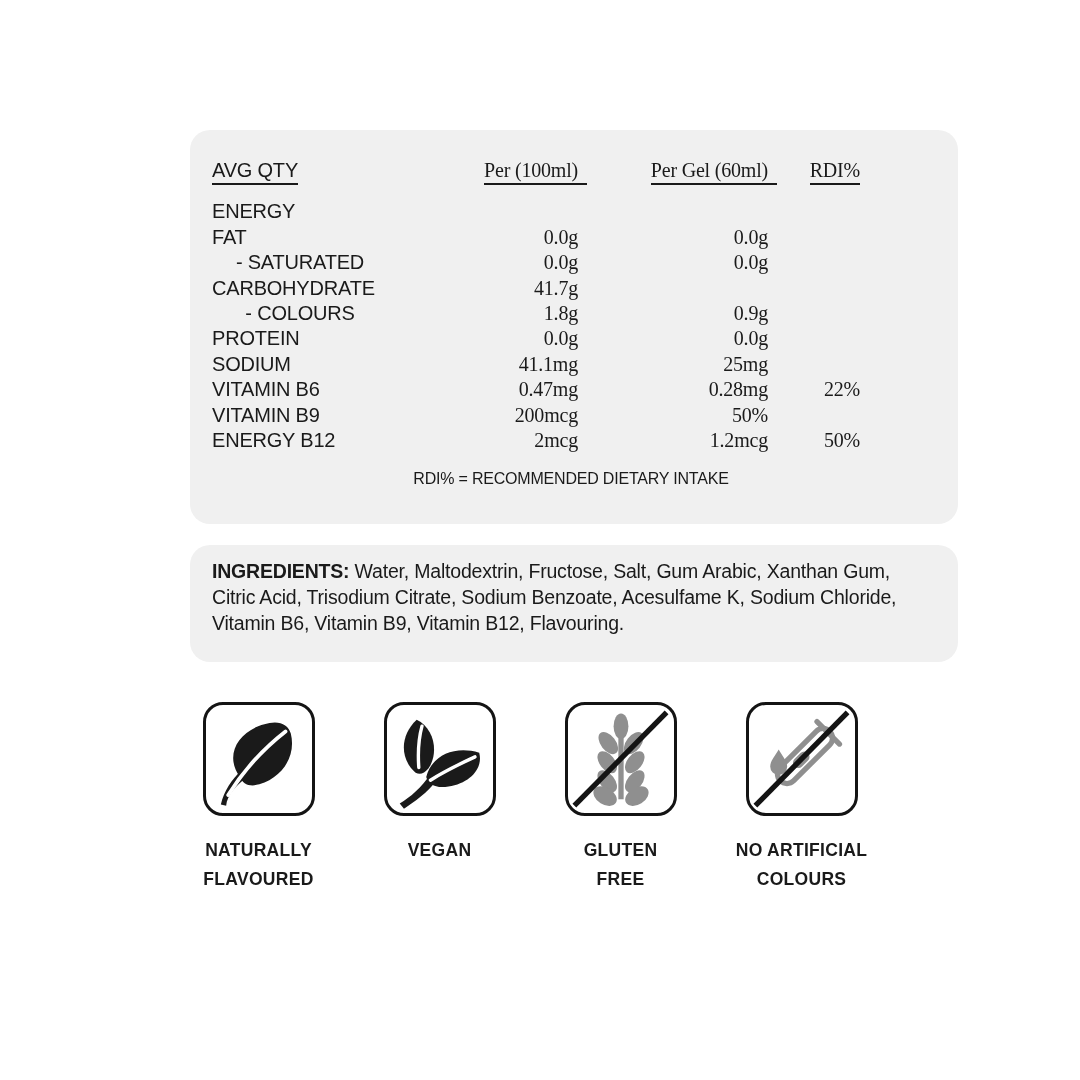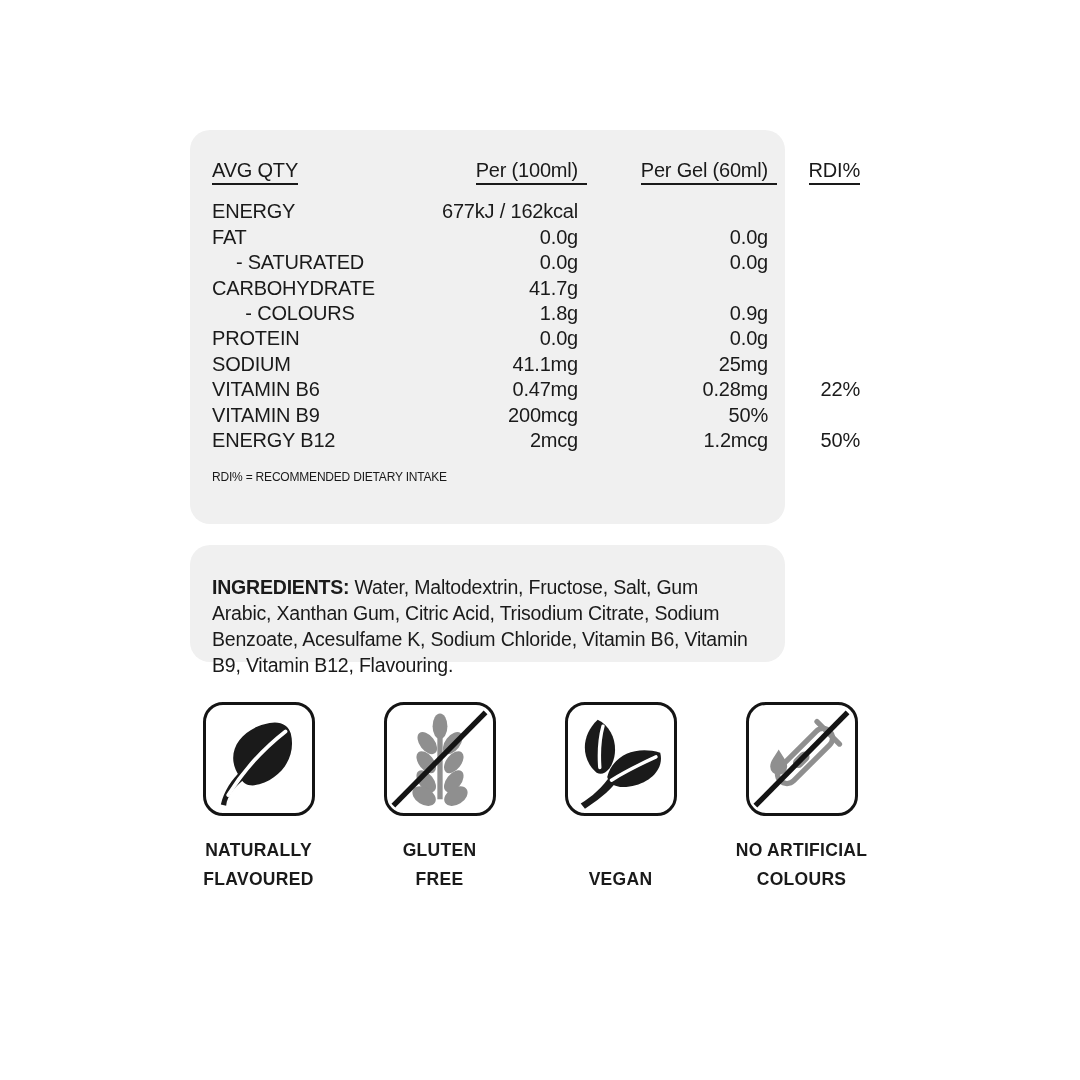--- a/index.html
+++ b/index.html
@@ -13,49 +13,49 @@
   .sheet{
     position:relative;
     width:1080px;height:1080px;
     background:var(--page-bg);
     font-family:"Liberation Sans",sans-serif;
     color:var(--ink);
     overflow:hidden;
   }
   
   .panel{
-    position:absolute;left:190px;width:595px;
+    position:absolute;left:190px;width:768px;
     background:var(--panel-bg);border-radius:20px;
   }
   .nutrition{top:130px;height:394px;padding:28px 28px 0 22px;}
   .trow{
     display:grid;
     grid-template-columns:166px 200px 190px 92px;
     font-size:20px;line-height:25.4px;
     letter-spacing:-0.2px;white-space:nowrap;
   }
   .thead{margin-bottom:16px;}
-  .c2,.c3,.c4{text-align:right;}
+  .c2,.c3,.c4{text-align:right;font-family:Liberation Serif, serif;}
   .u{border-bottom:2px solid var(--ink);padding-bottom:2px;}
   .u.ext{padding-right:9px;margin-right:-9px;}
   .indent .c1{padding-left:10px;text-align:center;}
   .note{
-    margin-top:17px;text-align:left;
-    font-size:12px;letter-spacing:-0.2px;
+    margin-top:17px;text-align:center;
+    font-size:16px;letter-spacing:-0.2px;
   }
   
-  .ingredients{top:545px;height:117px;padding:29px 30px 0 22px;}
+  .ingredients{top:545px;height:117px;padding:13px 30px 0 22px;}
   .ingredients p{font-size:19.5px;line-height:26px;letter-spacing:-0.2px;}
   .ingredients .b{font-weight:bold;}
   
   .badges{
     position:absolute;left:168px;top:702px;
     display:flex;width:744px;
   }
-  .badge{width:181px;display:flex;flex-direction:column;align-items:center;justify-content:space-between;}
+  .badge{width:181px;display:flex;flex-direction:column;align-items:center;}
   .badge-box{
     width:112px;height:114px;
     border:3.5px solid #141414;border-radius:20px;
     background:#ffffff;
   }
   .badge-box svg{display:block;width:100%;height:100%;}
   .badge-label{
     margin-top:20px;text-align:center;
     font-size:17.5px;font-weight:bold;line-height:29px;
     letter-spacing:0.3px;white-space:nowrap;
@@ -69,21 +69,20 @@
   <section class="panel nutrition">
     <div class="trow thead">
       <span class="c1"><span class="u">AVG QTY</span></span>
       <span class="c2"><span class="u ext">Per (100ml)</span></span>
       <span class="c3"><span class="u ext">Per Gel (60ml)</span></span>
       <span class="c4"><span class="u">RDI%</span></span>
     </div>
 
     <div class="trow">
       <span class="c1">ENERGY</span>
-      <span class="c2">677kJ / 162kcal</span>
       <span class="c4"></span>
     </div>
     <div class="trow">
       <span class="c1">FAT</span>
       <span class="c2">0.0g</span>
       <span class="c3">0.0g</span>
       <span class="c4"></span>
     </div>
     <div class="trow indent">
       <span class="c1">- SATURATED</span>
@@ -145,20 +144,36 @@
       <div class="badge-box">
         <svg viewBox="0 0 100 100">
           <path d="M14,93 C17,80 24,70 34,60 L40,66 C28,75 20,84 19,94 Z" fill="#1a1a1a"></path>
           <path d="M32,67 C16,45 32,21 60,16 C70,14 78,18 80,26 C86,50 68,72 44,75 C38,75 34,72 32,67 Z" fill="#1a1a1a"></path>
           <path d="M21,84 C34,63 52,42 75,24" fill="none" stroke="#ffffff" stroke-width="3.6" stroke-linecap="round"></path>
         </svg>
       </div>
       <div class="badge-label">
         <div>NATURALLY</div>
         <div>FLAVOURED</div>
+      </div>
+    </div>
+
+    <div class="badge">
+      <div class="badge-box">
+        <svg viewBox="0 0 100 100">
+          <path d="M12,92 C22,86 33,77 41,64 L47,70 C38,82 26,90 16,97 Z" fill="#1a1a1a"></path>
+          <path d="M27,63 C12,50 12,28 28,13 C45,21 49,45 39,59 C35,64 31,65 27,63 Z" fill="#1a1a1a"></path>
+          <path d="M30,58 C29,44 30,30 33,19" fill="none" stroke="#ffffff" stroke-width="3.2" stroke-linecap="round"></path>
+          <path d="M37,67 C42,47 63,37 87,44 C91,59 78,73 58,76 C46,78 39,74 37,67 Z" fill="#1a1a1a"></path>
+          <path d="M41,70 C55,61 70,54 83,48" fill="none" stroke="#ffffff" stroke-width="3.2" stroke-linecap="round"></path>
+        </svg>
+      </div>
+      <div class="badge-label">
+        <div>VEGAN</div>
+        <div></div>
       </div>
     </div>
 
     <div class="badge">
       <div class="badge-box">
         <svg viewBox="0 0 100 100">
           <g fill="#8f8f8f">
             <line x1="50" y1="24" x2="50" y2="88" stroke="#8f8f8f" stroke-width="5"></line>
             <ellipse cx="50" cy="19" rx="7" ry="12"></ellipse>
             <ellipse cx="38" cy="35" rx="7" ry="12" transform="rotate(-38 38 35)"></ellipse>
@@ -175,36 +190,20 @@
       </div>
       <div class="badge-label">
         <div>GLUTEN</div>
         <div>FREE</div>
       </div>
     </div>
 
     <div class="badge">
       <div class="badge-box">
         <svg viewBox="0 0 100 100">
-          <path d="M12,92 C22,86 33,77 41,64 L47,70 C38,82 26,90 16,97 Z" fill="#1a1a1a"></path>
-          <path d="M27,63 C12,50 12,28 28,13 C45,21 49,45 39,59 C35,64 31,65 27,63 Z" fill="#1a1a1a"></path>
-          <path d="M30,58 C29,44 30,30 33,19" fill="none" stroke="#ffffff" stroke-width="3.2" stroke-linecap="round"></path>
-          <path d="M37,67 C42,47 63,37 87,44 C91,59 78,73 58,76 C46,78 39,74 37,67 Z" fill="#1a1a1a"></path>
-          <path d="M41,70 C55,61 70,54 83,48" fill="none" stroke="#ffffff" stroke-width="3.2" stroke-linecap="round"></path>
-        </svg>
-      </div>
-      <div class="badge-label">
-        <div>VEGAN</div>
-        <div></div>
-      </div>
-    </div>
-
-    <div class="badge">
-      <div class="badge-box">
-        <svg viewBox="0 0 100 100">
           <g transform="rotate(45 50 50)">
             <rect x="41" y="13" width="18" height="66" rx="9" fill="none" stroke="#8f8f8f" stroke-width="5"></rect>
             <line x1="35" y1="15" x2="65" y2="15" stroke="#8f8f8f" stroke-width="5" stroke-linecap="round"></line>
             <rect x="45" y="42" width="10" height="18" rx="5" fill="#8f8f8f"></rect>
           </g>
           <path d="M28,41 C32,48 36,52 36,57 A8,8 0 1 1 20,57 C20,52 24,48 28,41 Z" fill="#8f8f8f"></path>
           <line x1="93" y1="6" x2="6" y2="94" stroke="#141414" stroke-width="5"></line>
         </svg>
       </div>
       <div class="badge-label">

